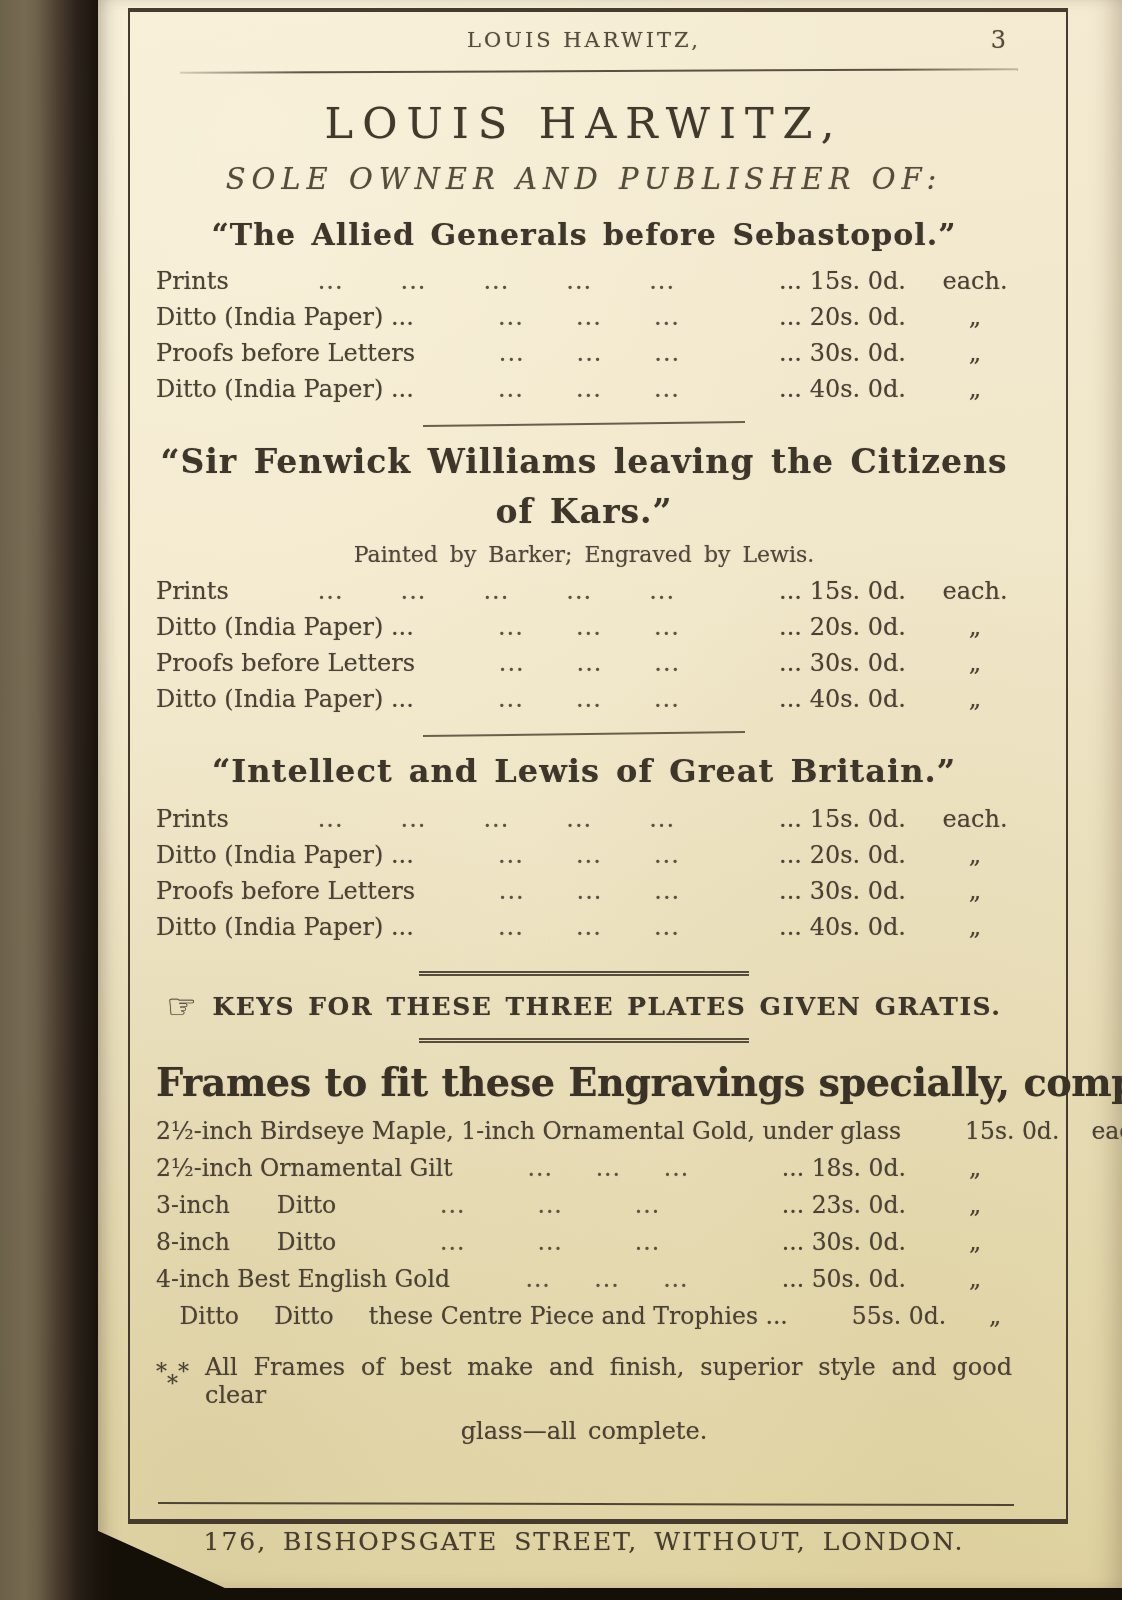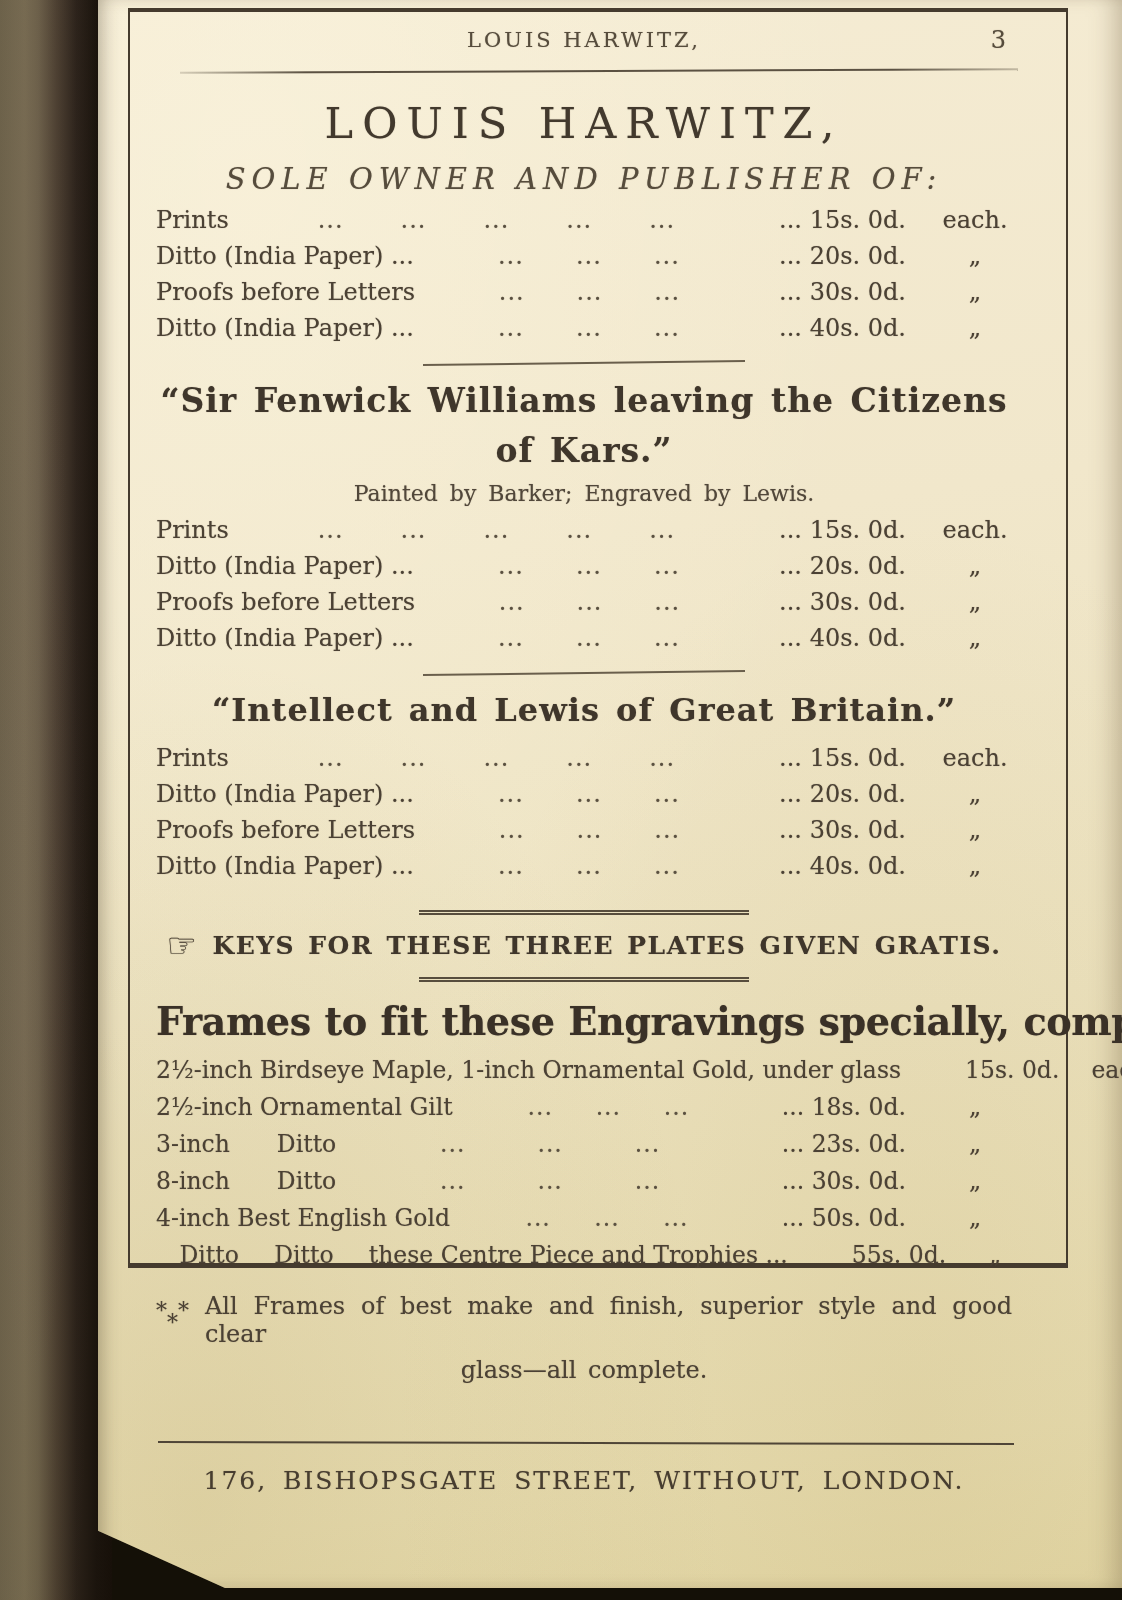--- a/index.html
+++ b/index.html
@@ -24,21 +24,21 @@
     background:
       radial-gradient(ellipse at 15% 10%,rgba(255,250,230,.35),transparent 50%),
       radial-gradient(ellipse at 80% 90%,rgba(190,170,110,.20),transparent 45%),
       radial-gradient(ellipse at 10% 95%,rgba(180,160,100,.22),transparent 40%),
       linear-gradient(172deg,#f5ecd4 0%,#f1e7cb 35%,#ece2bf 65%,#e7dcb0 90%,#e3d7a6 100%);
     box-shadow:inset -20px 0 26px -14px rgba(95,78,48,.35), inset 14px 0 18px -10px rgba(60,45,25,.35);
     clip-path:polygon(0% 0%,100% 0%,100% 100%,12.4% 100%,0% 96.4%);
   }
   
   .page-box{
-    position:absolute;left:30px;top:8px;width:940px;height:1260px;
+    position:absolute;left:30px;top:8px;width:940px;height:1516px;
     border-style:solid;border-color:#45question3b2e;
     border-color:#453b2e;
     border-width:4px 2px 5px 2px;
     box-sizing:border-box;
     padding:0 54px 0 26px;
     color:#4b4134;
   }
   .ink{text-shadow:0 0 1px rgba(75,64,50,.45);}
   .running-row{position:relative;text-align:center;margin-top:16px;height:30px;}
   .running-head{font-size:21px;letter-spacing:3px;color:#564c3c;}
@@ -83,20 +83,21 @@
       <span class="running-head ink">LOUIS HARWITZ,</span>
       <span class="page-num ink">3</span>
     </div>
     <div class="head-rule"></div>
 
     <h1 class="title ink">LOUIS HARWITZ,</h1>
     <h2 class="subtitle ink">SOLE OWNER AND PUBLISHER OF:</h2>
 
     <div id="sections">
         <div class="sec">
+          <div class="sec-head ink">“The Allied Generals before Sebastopol.”</div>
           <div class="ptable">
             <div class="prow ink">
               <span class="lbl">Prints</span>
               <span class="lead">
                 <span>...</span>
                 <span>...</span>
                 <span>...</span>
                 <span>...</span>
                 <span>...</span>
               </span>

